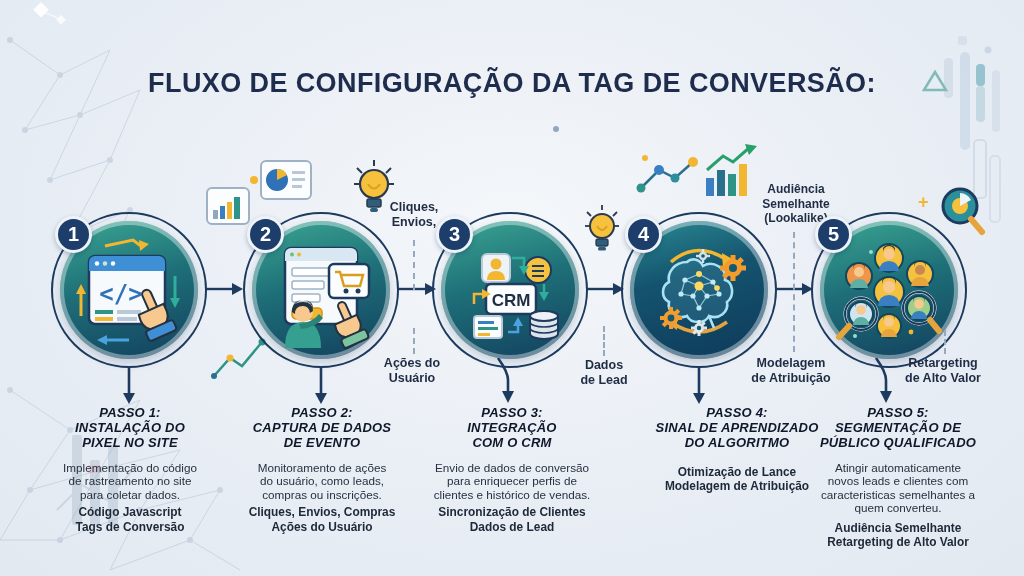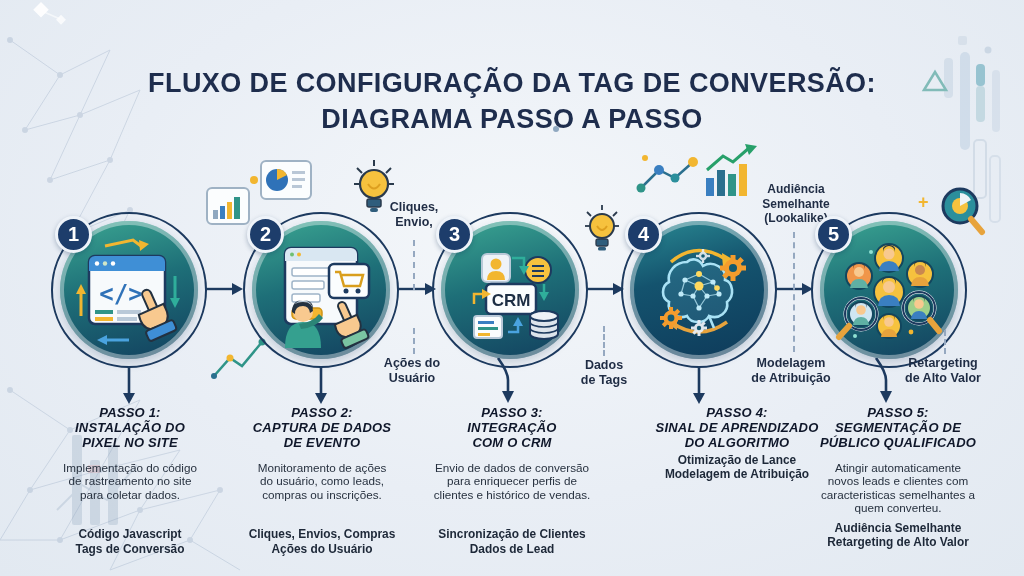--- a/index.html
+++ b/index.html
@@ -33,21 +33,21 @@
   .illus { position:absolute; left:16px; top:16px; }
 
   
   .dashv { border-left:2px dashed #95a8c0; width:0; }
   .midlabel { text-align:center; font-weight:700; color:#1f2c44; font-size:12.5px; line-height:1.22; }
 
   
   .step-col { top:405px; width:200px; text-align:center; }
   .step-heading { font-size:13px; font-weight:bold; color:#0f172a; line-height:1.17; letter-spacing:0.2px;font-style:italic; }
   .step-desc { margin-top:10px; font-size:11.7px; font-weight:500; color:#27313f; line-height:1.16; }
-  .step-tags { margin-top:26px; font-size:11.9px; font-weight:600; color:#1d2838; line-height:1.22; }
+  .step-tags { margin-top:4px; font-size:11.9px; font-weight:600; color:#1d2838; line-height:1.22; }
   .faint { opacity:0.55; }
   .vfaint { opacity:0.28; }
   .mesh { opacity:0.2; }
 </style>
 </head>
 <body>
 
 <div class="stage">
 
   
@@ -109,21 +109,20 @@
     <rect x="68" y="58" width="9" height="36" rx="4" fill="#a9cad4"></rect>
     <rect x="84" y="42" width="8" height="62" rx="4" fill="#cbd8e6"></rect>
     <rect x="66" y="112" width="12" height="58" rx="4" fill="none" stroke="#c2cfdd" stroke-width="2"></rect>
     <rect x="82" y="128" width="10" height="66" rx="4" fill="none" stroke="#c9d5e2" stroke-width="2"></rect>
     <polygon points="16,62 27,44 38,62" fill="none" stroke="#2f9488" stroke-width="2.5"></polygon>
   </svg>
 
   
   <div class="abs title">
     <div>FLUXO DE CONFIGURAÇÃO DA TAG DE CONVERSÃO:</div>
-    <div>DIAGRAMA PASSO A PASSO</div>
   </div>
 
   
   <svg class="abs" style="left:206px;top:187px" width="44" height="38">
     <rect x="1" y="1" width="42" height="36" rx="5" fill="#fbfdfe" stroke="#9fb2c4" stroke-width="2"></rect>
     <rect x="7" y="23" width="5" height="9" fill="#8fa8c0"></rect>
     <rect x="14" y="19" width="5" height="13" fill="#3a7fc1"></rect>
     <rect x="21" y="15" width="5" height="17" fill="#f2b630"></rect>
     <rect x="28" y="10" width="6" height="22" fill="#2f9488"></rect>
   </svg>
@@ -483,25 +482,25 @@
 
   
   <div class="abs dashv" style="left:413px;top:240px;height:50px"></div>
   <div class="abs dashv" style="left:413px;top:328px;height:26px"></div>
   <div class="abs dashv" style="left:603px;top:326px;height:30px"></div>
   <div class="abs dashv" style="left:793px;top:232px;height:120px"></div>
   <div class="abs dashv" style="left:944px;top:330px;height:24px"></div>
 
   
   <div class="abs midlabel pre" style="left:370px;top:200px;width:88px">Cliques,
-Envio,</div>
+Envios,</div>
   <div class="abs midlabel pre" style="left:366px;top:356px;width:92px">Ações do
 Usuário</div>
   <div class="abs midlabel pre" style="left:560px;top:358px;width:88px">Dados
-de Tags</div>
+de Lead</div>
   <div class="abs midlabel pre" style="left:748px;top:182px;width:96px;font-size:12px">Audiência
 Semelhante
 (Lookalike)</div>
   <div class="abs midlabel pre" style="left:736px;top:356px;width:110px">Modelagem
 de Atribuição</div>
   <div class="abs midlabel pre" style="left:888px;top:356px;width:110px">Retargeting
 de Alto Valor</div>
 
   
   <div class="abs step-col" style="left:30px">
@@ -531,21 +530,21 @@
     <div class="step-desc pre">Envio de dados de conversão
 para enriquecer perfis de
 clientes e histórico de vendas.</div>
     <div class="step-tags pre">Sincronização de Clientes
 Dados de Lead</div>
   </div>
   <div class="abs step-col" style="left:633px;width:208px">
     <div class="step-heading pre">PASSO 4:
 SINAL DE APRENDIZADO
 DO ALGORITMO</div>
-    <div class="step-tags pre" style="margin-top:2px">Otimização de Lance
+    <div class="step-tags pre" style="margin-top:14px">Otimização de Lance
 Modelagem de Atribuição</div>
   </div>
   <div class="abs step-col" style="left:792px;width:212px">
     <div class="step-heading pre">PASSO 5:
 SEGMENTAÇÃO DE
 PÚBLICO QUALIFICADO</div>
     <div class="step-desc pre">Atingir automaticamente
 novos leads e clientes com
 caracteristicas semelhantes a
 quem converteu.</div>

